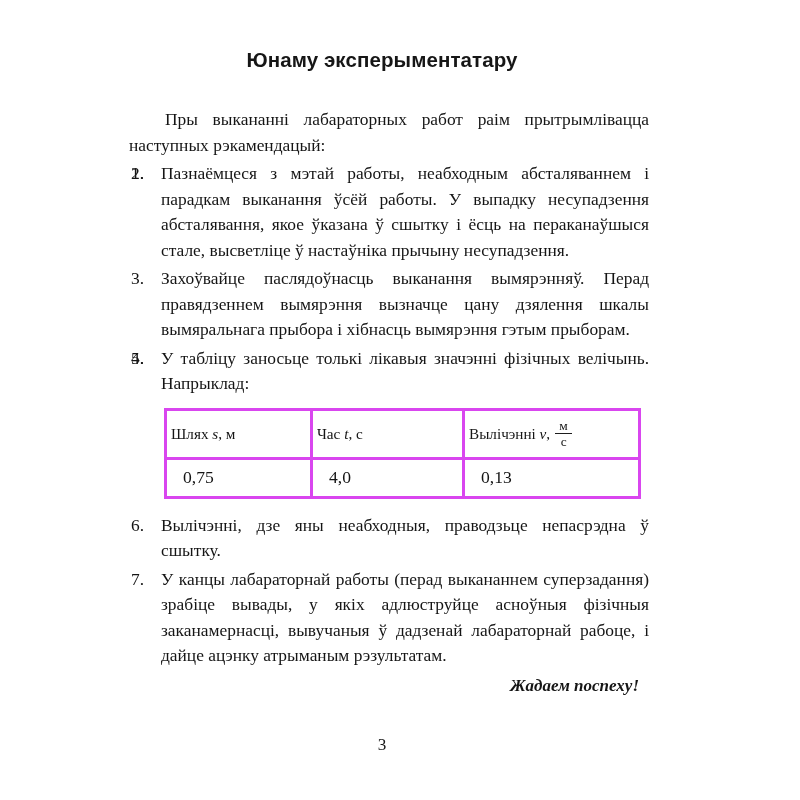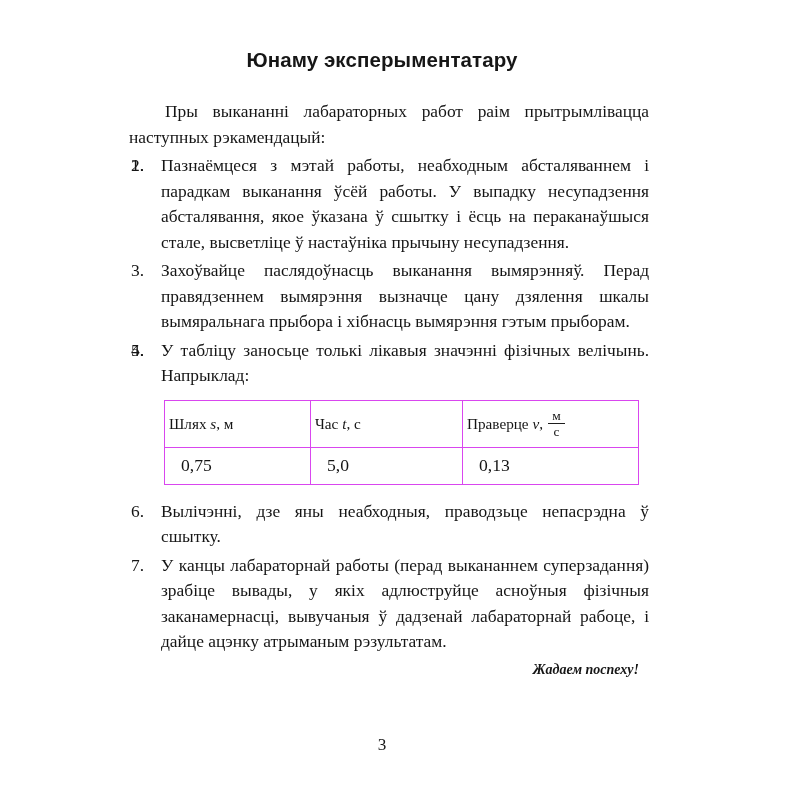--- a/index.html
+++ b/index.html
@@ -28,21 +28,21 @@
     font-family: "Liberation Sans", "DejaVu Sans", sans-serif;
     font-weight: bold;
     font-size: 20.5px;
     letter-spacing: 0.1px;
     color: #161616;
     margin: 0;
     padding-top: 48px;
   }
 
   .content {
-    margin: 0 auto;
+    margin: 8px auto;
     width: 534px;
     padding-left: 14px;
     box-sizing: border-box;
     font-family: Liberation Serif, serif;
   }
 
   .intro {
     margin: 0;
     padding-top: 27px;
     text-indent: 36px;
@@ -85,21 +85,21 @@
     margin: 11px 0 0 3px;
     width: 474px;
   }
 
   table.example {
     border-collapse: collapse;
     width: 474px;
     table-layout: fixed;
   }
   table.example td {
-    border: 1px solid #d946ef;
+    border: 3px solid #d946ef;
     text-align: center;
     color: #151515;
     vertical-align: middle;
   }
   table.example td.head {
     height: 42px;
     font-size: 15.2px;
     padding: 2px 4px;
   }
   table.example td.val {
@@ -144,21 +144,21 @@
     font-size: 13.4px;
     padding: 1px 2px 0 2px;
   }
 
   .wish {
     margin: 7px 0 0 0;
     text-align: right;
     padding-right: 10px;
     font-style: italic;
     font-weight: bold;
-    font-size: 14px;
+    font-size: 17px;
     color: #151515;
   }
 
   .folio {
     position: absolute;
     left: 0;
     right: 0;
     top: 735px;
     text-align: center;
     font-size: 17.2px;
@@ -220,35 +220,35 @@
                 <td class="head">
                   <span class="hdr-inline">
                     <span>Час</span>
                     <span>&nbsp;</span>
                     <span class="var">t</span>
                     <span>, с</span>
                   </span>
                 </td>
                 <td class="head">
                   <span class="hdr-inline">
-                    <span>Праверце</span>
+                    <span>Вылічэнні</span>
                     <span>&nbsp;</span>
                     <span class="var">v</span>
                     <span>,</span>
                     <span class="frac">
                       <span class="nume">м</span>
                       <span class="bar"></span>
                       <span class="deno">с</span>
                     </span>
                   </span>
                 </td>
               </tr>
               <tr>
                 <td class="val">0,75</td>
-                <td class="val">5,0</td>
+                <td class="val">4,0</td>
                 <td class="val">0,13</td>
               </tr>
             </tbody>
           </table>
         </div>
       </li>
 
       <li style="margin-top:14px;">
         <span class="num">6.</span>
         <span>Вылічэнні, дзе яны неабходныя, праводзьце непасрэдна ў сшытку.</span>

